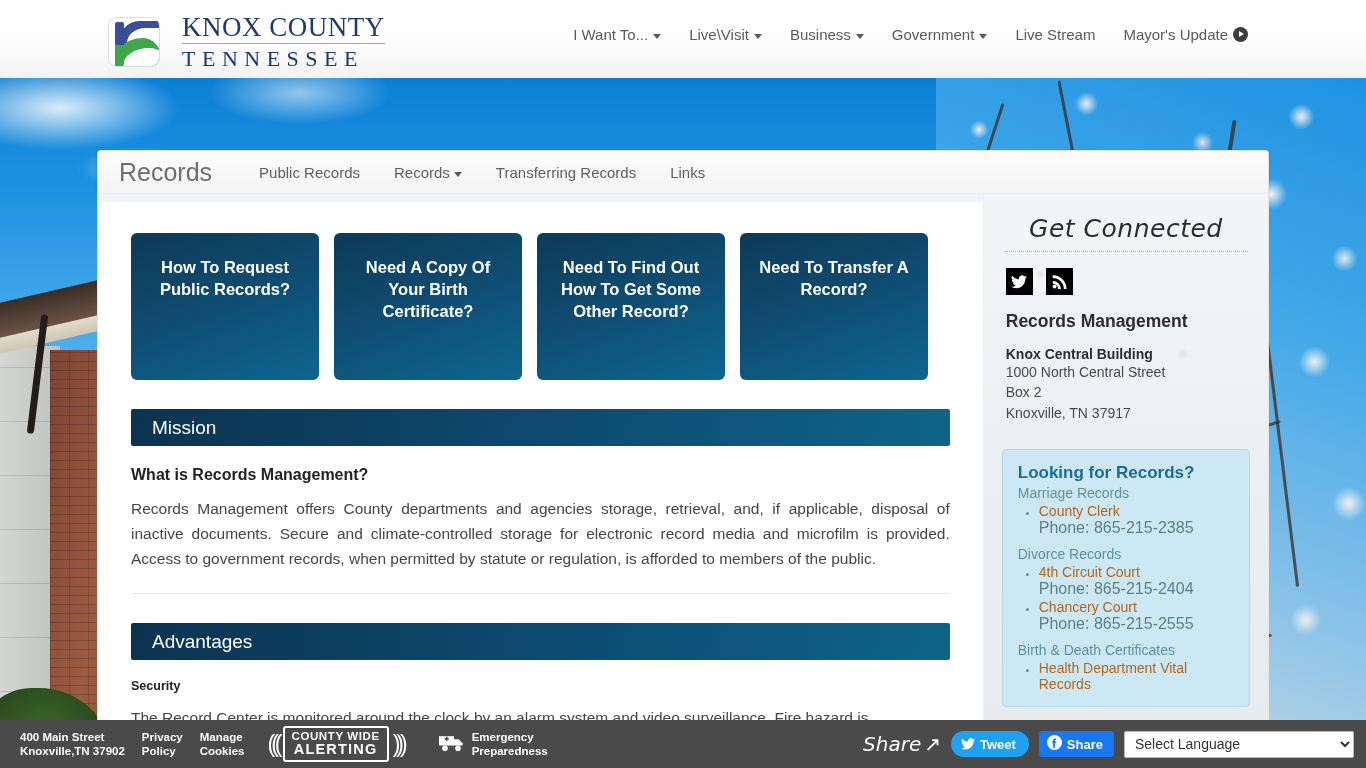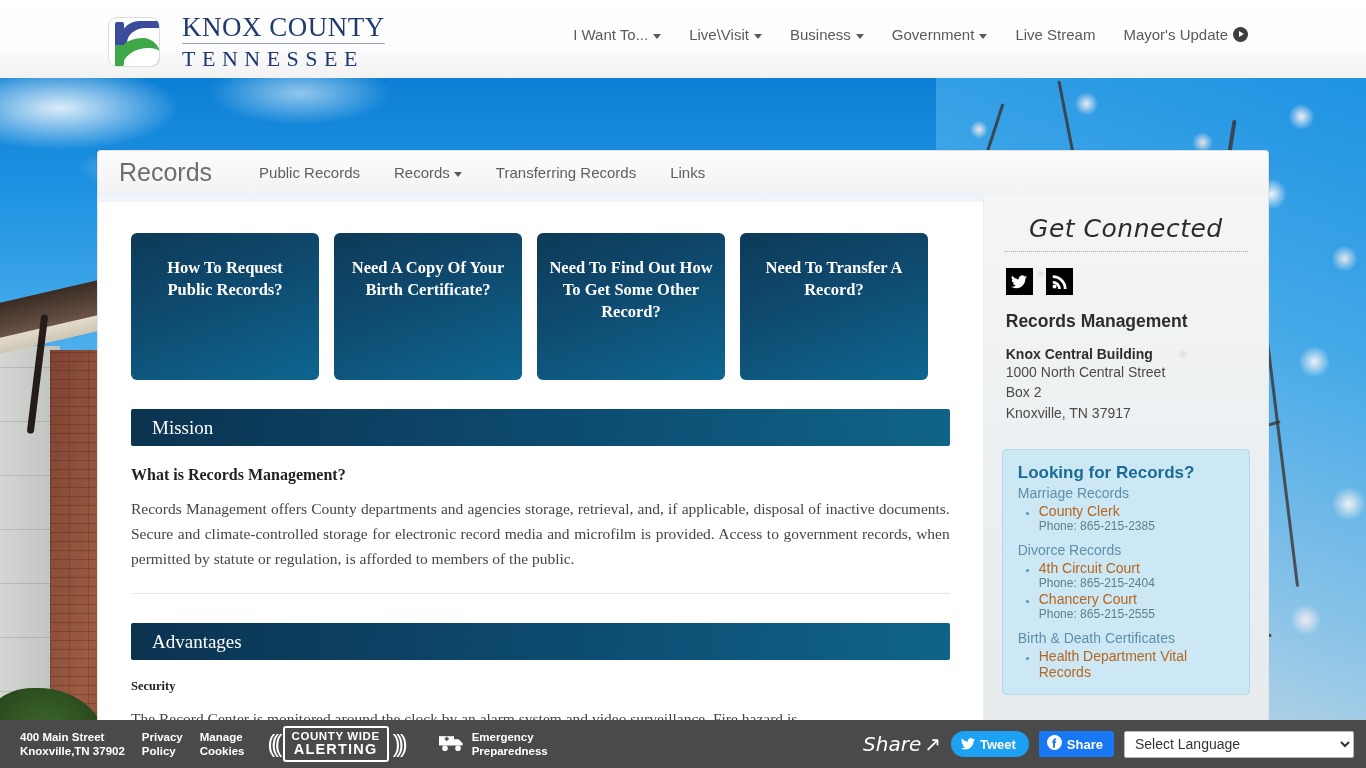--- a/index.html
+++ b/index.html
@@ -180,21 +180,21 @@
   #panel-body {
     height: 535px; background: #ffffff; border: 1px solid #e4e4e4; border-top: 1px solid #e8eef3;
     display: flex; overflow: hidden; position: relative;
   }
   #panel-body::before {
     content:""; position:absolute; left:0; top:0; width: 100%; height: 8px;
     background: #eef4f9;
   }
 
   
-  #main-col { width: 940px; padding: 39px 33px 0 33px; position: relative; font-family: Liberation Serif, serif; }
+  #main-col { width: 940px; padding: 39px 33px 0 33px; position: relative; }
   #cards { display: flex; gap: 15px; }
   .card {
     width: 188px; height: 147px; border-radius: 6px;
     background: linear-gradient(160deg, #0d3a57 0%, #0f4b70 45%, #0d6690 100%);
     color: #ffffff; font-size: 16.5px; font-weight: 700; line-height: 1.32;
     text-align: center; padding: 24px 12px 0 12px; cursor: pointer;
   }
   .section-head {
     margin-top: 29px; height: 37px; border-radius: 2px;
     background: linear-gradient(100deg, #0b3350 0%, #0d4c72 55%, #0f6488 100%);
@@ -240,21 +240,21 @@
     margin-top: 26px; background: #cce8f4; border: 1px solid #b3d9ea;
     border-radius: 4px; padding: 13px 15px 14px 15px;
   }
   #records-box h4 { font-size: 17px; color: #1c6b95; font-weight: 700; margin-bottom: 2px; }
   .rb-group { font-size: 14px; color: #5f8fa8; margin-top: 9px; }
   .rb-group:first-of-type { margin-top: 2px; }
   .rb-ul { list-style: disc; margin: 2px 0 0 21px; }
   .rb-ul li { margin-top: 1px; }
   .rb-ul li::marker { color: #5f8fa8; font-size: 11px; }
   .rb-link { font-size: 14px; color: #b5651d; cursor: pointer; }
-  .rb-phone { font-size: 12px; color: #5d7f8d; }
+  .rb-phone { font-size: 16px; color: #5d7f8d; }
 
   
   #footer {
     position: absolute; left: 0; bottom: 0; width: 1366px; height: 48px;
     background: #4a4a4a; z-index: 40; display: flex; align-items: center; gap: 32px;
   }
   #f-left { display: flex; align-items: center; padding-left: 20px; gap: 17px; }
   .f-txt { color: #ffffff; font-size: 11.5px; font-weight: 700; line-height: 1.25; white-space: nowrap; }
   .f-link { color: #ffffff; font-size: 11.5px; font-weight: 700; line-height: 1.25; cursor: pointer; white-space: nowrap; }
   #cwa {

